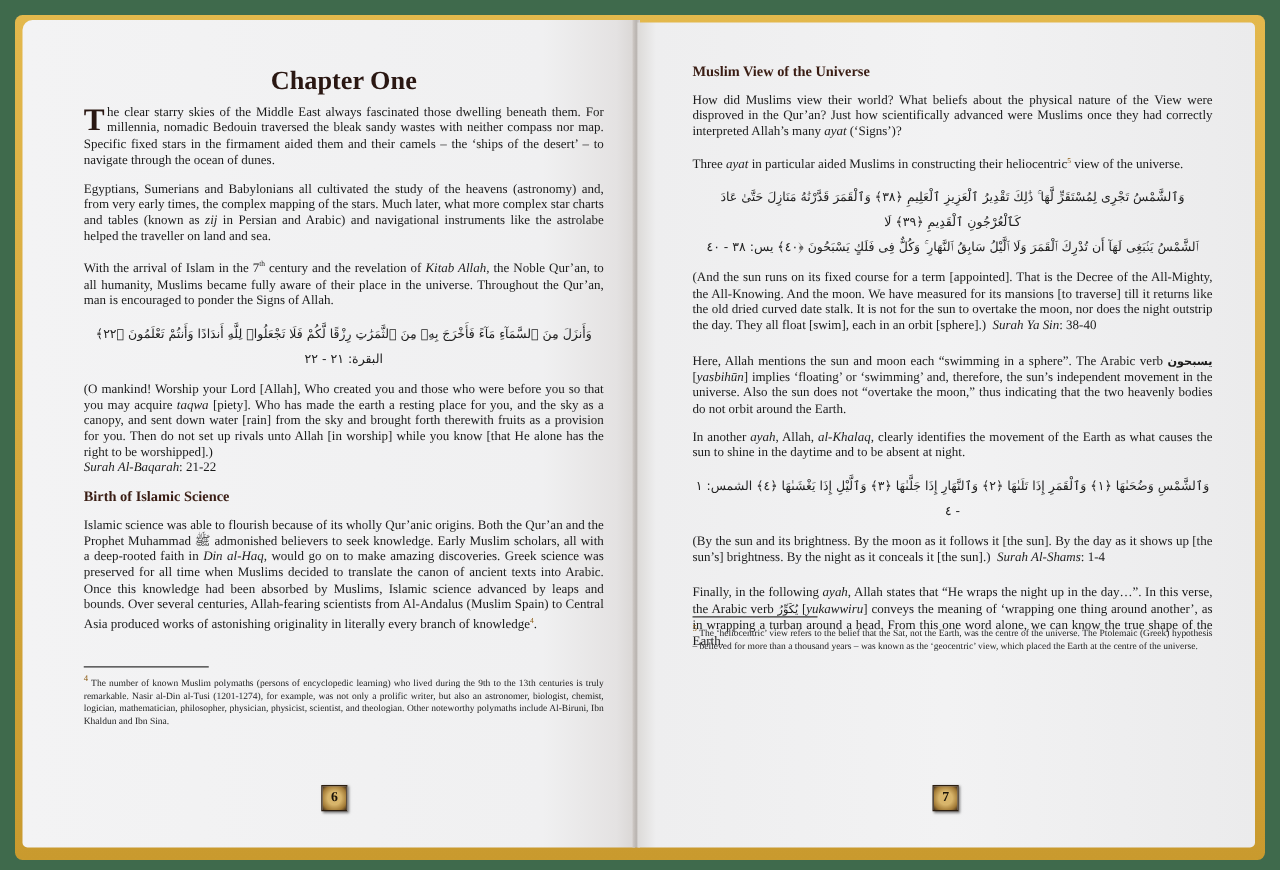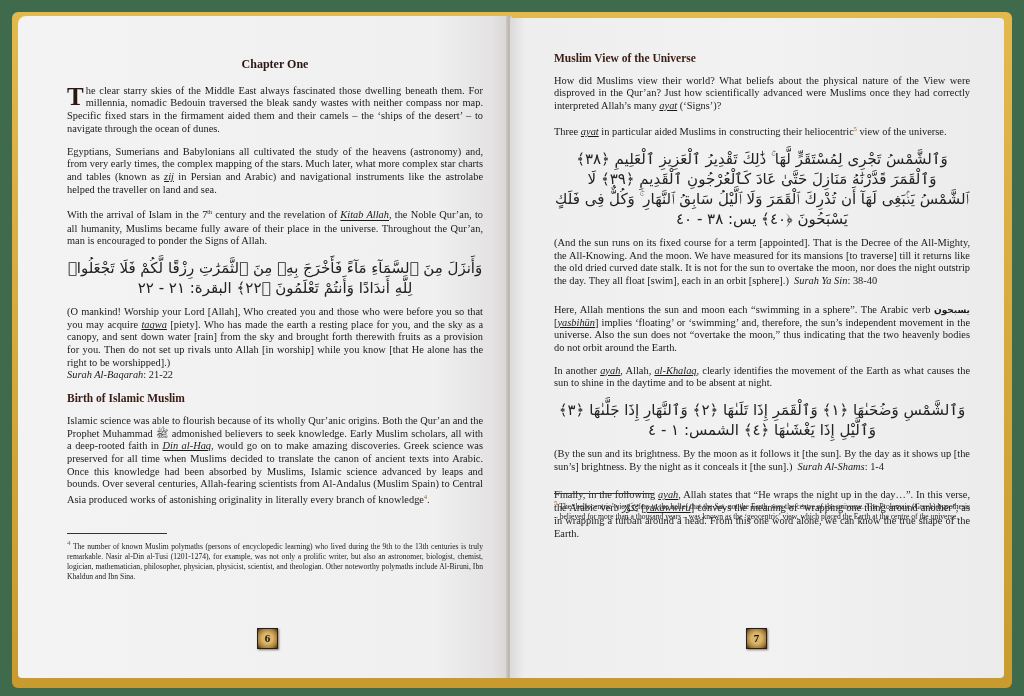--- a/index.html
+++ b/index.html
@@ -29,71 +29,71 @@
   }
   .page.right {
     left:498px; top:10px; width:494px; height:660px;
     border-radius:0 4px 4px 0;
     background:linear-gradient(90deg,#dcdad8 0%,#eeeeef 3%,#f2f2f3 50%,#ebebec 100%);
   }
   .content { position:absolute; font-size:10.4px; line-height:12.7px; text-align:justify; }
   .left .content { left:49px; top:20px; width:416px; }
   .right .content { left:44px; top:28px; width:416px; }
   h1 {
-    font-size:12px; font-weight:bold; text-align:center; margin:22px 0 14px 0;
+    font-size:21px; font-weight:bold; text-align:center; margin:22px 0 14px 0;
     color:#2a1712;
   }
   h2 {
     font-size:11.5px; font-weight:bold; color:#3a1d14; margin:0 0 10px 0;
   }
   p { margin:0 0 10px 0; }
   .dropcap {
     font-size:25px; line-height:20px; float:left; font-weight:bold;
     color:#2a1712; margin:2px 2px 0 0;
   }
   .arabic {
     direction:rtl; text-align:center; font-family:"DejaVu Sans", sans-serif;
-    font-size:15px; line-height:20px; margin:2px 0 8px 0; color:#222;
+    font-size:10px; line-height:20px; margin:2px 0 8px 0; color:#222;
   }
   .ref { font-style:italic; }
   sup { font-size:6px; color:#8b5a12; }
   .fn-rule { width:100px; border-top:1px solid #333; margin:0 0 4px 0; }
   .footnote { position:absolute; font-size:7.6px; line-height:10px; text-align:justify; }
   .left .footnote { left:49px; top:517px; width:416px; }
   .right .footnote { left:44px; top:475px; width:416px; }
   .page-num {
     position:absolute; width:19px; height:19px;
     background:radial-gradient(circle,#d8b56b 40%,#a27a36 75%,#3c2a18 100%);
     border:1px solid #2c1e10;
     font-weight:bold; font-size:11px; line-height:19px; text-align:center; color:#1a1208;
     box-shadow:1px 1px 2px rgba(0,0,0,.5);
   }
   .left .page-num { left:239px; top:612px; }
   .right .page-num { left:236px; top:610px; }
   .spine { position:absolute; left:494px; top:8px; width:6px; height:662px;
     background:linear-gradient(90deg,#cfcac6,#b9b4b0,#d6d3d0); }
-  em { font-style:italic;text-decoration:underline; }
+  em { font-style:italic; }
 </style>
 </head>
 <body>
 
 <div class="book">
   <div class="cover"></div>
 
   <div class="page left">
     <div class="content">
       <h1>Chapter One</h1>
       <p><span class="dropcap">T</span><span>he clear starry skies of the Middle East always fascinated those dwelling beneath them.  For millennia, nomadic Bedouin traversed the bleak sandy wastes with neither compass nor map.  Specific fixed stars in the firmament aided them and their camels – the ‘ships of the desert’ – to navigate through the ocean of dunes.</span></p>
       <p><span>Egyptians, Sumerians and Babylonians all cultivated the study of the heavens (astronomy) and, from very early times, the complex mapping of the stars.  Much later, what more complex star charts and tables (known as </span><em>zij</em><span> in Persian and Arabic) and navigational instruments like the astrolabe helped the traveller on land and sea.</span></p>
       <p><span>With the arrival of Islam in the 7</span><sup style="color:#1a1a1a">th</sup><span> century and the revelation of </span><em>Kitab Allah</em><span>, the Noble Qur’an, to all humanity, Muslims became fully aware of their place in the universe.  Throughout the Qur’an, man is encouraged to ponder the Signs of Allah.</span></p>
       <div class="arabic">
         <div>وَأَنزَلَ مِنَ ٱلسَّمَآءِ مَآءً فَأَخْرَجَ بِهِۦ مِنَ ٱلثَّمَرَٰتِ رِزْقًا لَّكُمْ فَلَا تَجْعَلُوا۟ لِلَّهِ أَندَادًا وَأَنتُمْ تَعْلَمُونَ ﴿٢٢﴾ البقرة: ٢١ - ٢٢</div>
       </div>
       <p><span>(O mankind! Worship your Lord [Allah], Who created you and those who were before you so that you may acquire </span><em>taqwa</em><span> [piety].  Who has made the earth a resting place for you, and the sky as a canopy, and sent down water [rain] from the sky and brought forth therewith fruits as a provision for you. Then do not set up rivals unto Allah [in worship] while you know [that He alone has the right to be worshipped].)</span><br><span class="ref">Surah Al-Baqarah</span><span>: 21-22</span></p>
-      <h2>Birth of Islamic Muslim</h2>
+      <h2>Birth of Islamic Science</h2>
       <p><span>Islamic science was able to flourish because of its wholly Qur’anic origins.  Both the Qur’an and the Prophet Muhammad ﷺ admonished believers to seek knowledge.  Early Muslim scholars, all with a deep-rooted faith in </span><em>Din al-Haq</em><span>, would go on to make amazing discoveries.  Greek science was preserved for all time when Muslims decided to translate the canon of ancient texts into Arabic.  Once this knowledge had been absorbed by Muslims, Islamic science advanced by leaps and bounds.  Over several centuries, Allah-fearing scientists from Al-Andalus (Muslim Spain) to Central Asia produced works of astonishing originality in literally every branch of knowledge</span><sup>4</sup>.</p>
     </div>
     <div class="footnote">
       <div class="fn-rule"></div>
       <sup style="font-size:7px">4</sup><span> The number of known Muslim polymaths (persons of encyclopedic learning) who lived during the 9th to the 13th centuries is truly remarkable.  Nasir al-Din al-Tusi (1201-1274), for example, was not only a prolific writer, but also an astronomer, biologist, chemist, logician, mathematician, philosopher, physician, physicist, scientist, and theologian. Other noteworthy polymaths include Al-Biruni, Ibn Khaldun and Ibn Sina.</span>
     </div>
     <div class="page-num">6</div>
   </div>
 
   <div class="spine"></div>

